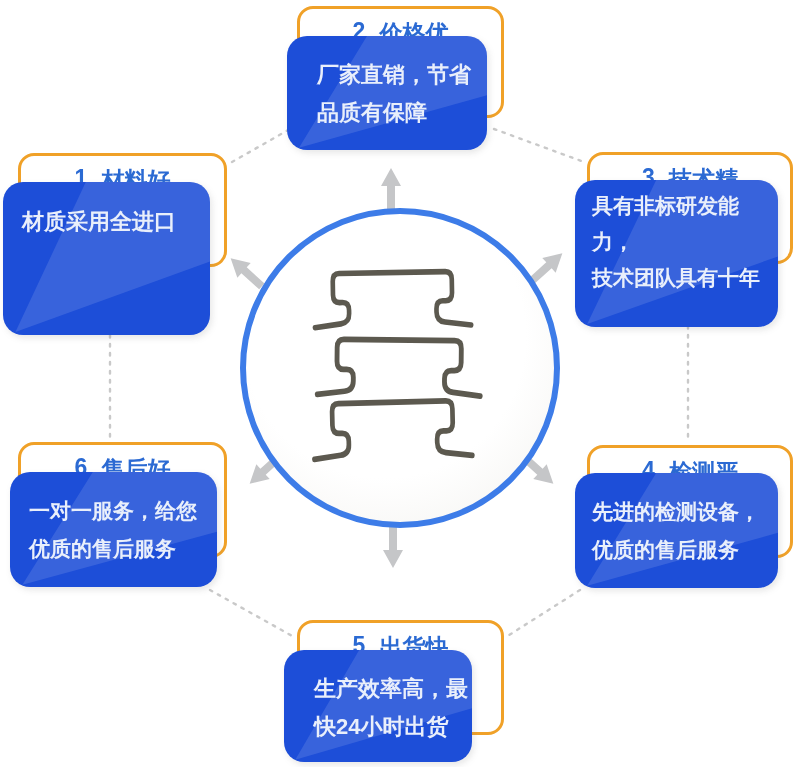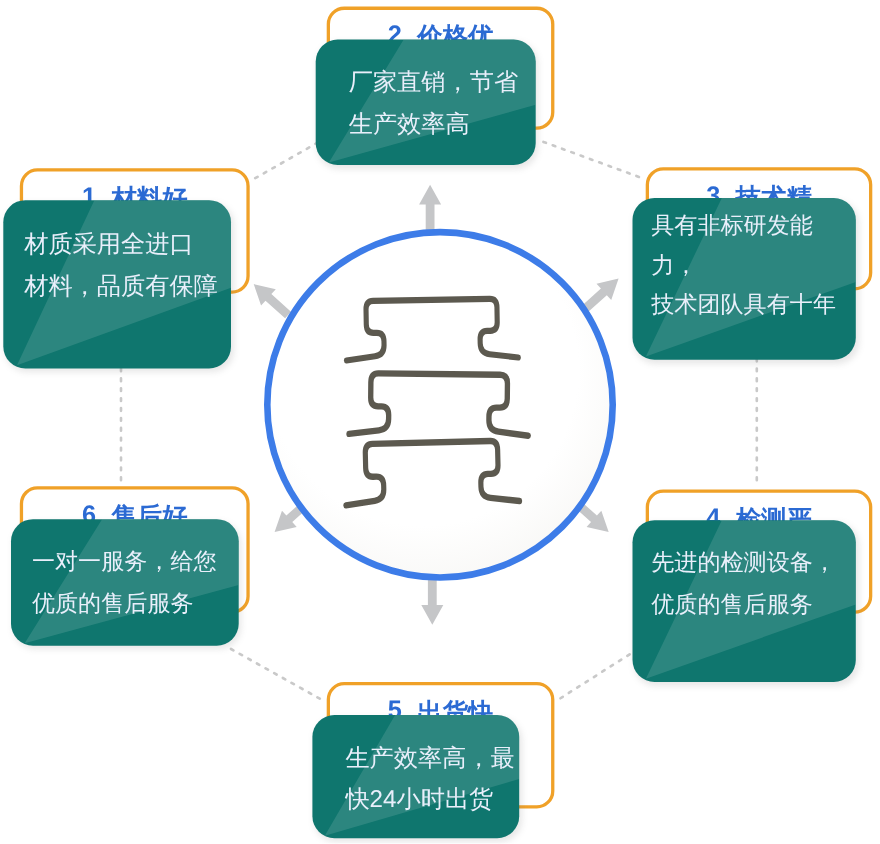--- a/index.html
+++ b/index.html
@@ -9,23 +9,23 @@
   }
   .overlay { position:absolute; left:0; top:0; }
   .tag {
     position:absolute; background:#ffffff; border:3px solid #f0a128;
     border-radius:16px; box-sizing:border-box;
     display:flex; justify-content:center; align-items:flex-start;
     padding-top:9px; gap:14px;
     color:#2b6ad3; font-weight:700; font-size:23px;
   }
   .desc {
-    position:absolute; background:#0f766e; border-radius:20px;
+    position:absolute; background:#1d4ed8; border-radius:20px;
     box-sizing:border-box; overflow:hidden;
-    color:#e9effb; font-size:22px; line-height:38px; font-weight:400;
+    color:#e9effb; font-size:22px; line-height:38px; font-weight:700;
     box-shadow:2px 3px 6px rgba(120,120,120,0.18);
   }
   .desc::after {
     content:""; position:absolute; inset:0;
     background:rgba(255,255,255,0.12);
     clip-path:polygon(40% 0, 100% 0, 100% 52%, 6% 98%);
   }
   .desc .ln { position:relative; z-index:1; }
   .desc3 { font-size:21px; line-height:36px; }
 </style>
@@ -67,47 +67,46 @@
       <use href="#clipShape" transform="translate(311,395) rotate(-1.4) scale(0.94,1.15)"></use>
     </g>
   </svg>
 
   <div class="tag" style="left:18px; top:153px; width:209px; height:114px;">
     <span>1</span>
     <span>材料好</span>
   </div>
   <div class="desc" style="left:3px; top:182px; width:207px; height:153px; padding:21px 12px 0 19px;">
     <div class="ln">材质采用全进口</div>
-    <div class="ln">材料，品质有保障</div>
   </div>
 
   <div class="tag" style="left:297px; top:6px; width:207px; height:112px;">
     <span>2</span>
     <span>价格优</span>
   </div>
   <div class="desc" style="left:287px; top:36px; width:200px; height:114px; padding:20px 0 0 30px;">
     <div class="ln">厂家直销，节省</div>
-    <div class="ln">生产效率高</div>
+    <div class="ln">品质有保障</div>
   </div>
 
   <div class="tag" style="left:587px; top:152px; width:206px; height:112px;">
     <span>3</span>
     <span>技术精</span>
   </div>
   <div class="desc desc3" style="left:575px; top:180px; width:203px; height:147px; padding:8px 0 0 17px;">
     <div class="ln">具有非标研发能力，</div>
     <div class="ln">技术团队具有十年</div>
 
   </div>
 
   <div class="tag" style="left:587px; top:445px; width:206px; height:113px;">
     <span>4</span>
     <span>检测严</span>
   </div>
-  <div class="desc" style="left:575px; top:473px; width:203px; height:147px; padding:20px 0 16px 17px; font-size:21px;">
+  <div class="desc" style="left:575px; top:473px; width:203px; height:115px; padding:20px 0 16px 17px; font-size:21px;">
     <div class="ln">先进的检测设备，</div>
     <div class="ln">优质的售后服务</div>
   </div>
 
   <div class="tag" style="left:297px; top:620px; width:207px; height:115px;">
     <span>5</span>
     <span>出货快</span>
   </div>
   <div class="desc" style="left:284px; top:650px; width:188px; height:112px; padding:20px 0 0 30px;">
     <div class="ln">生产效率高，最</div>

